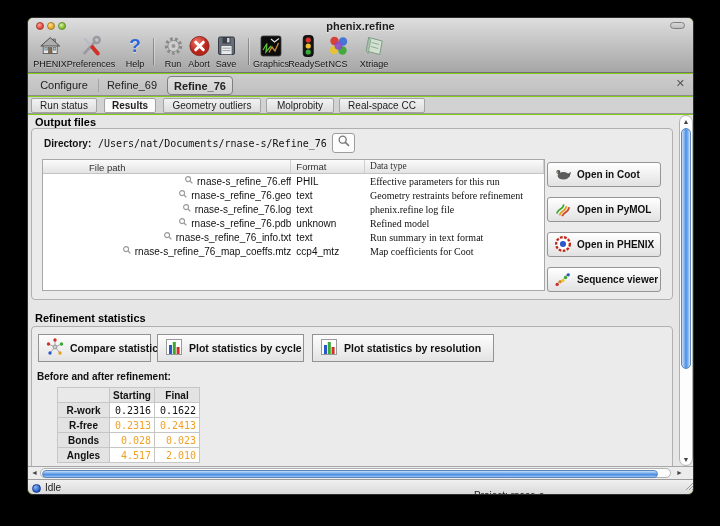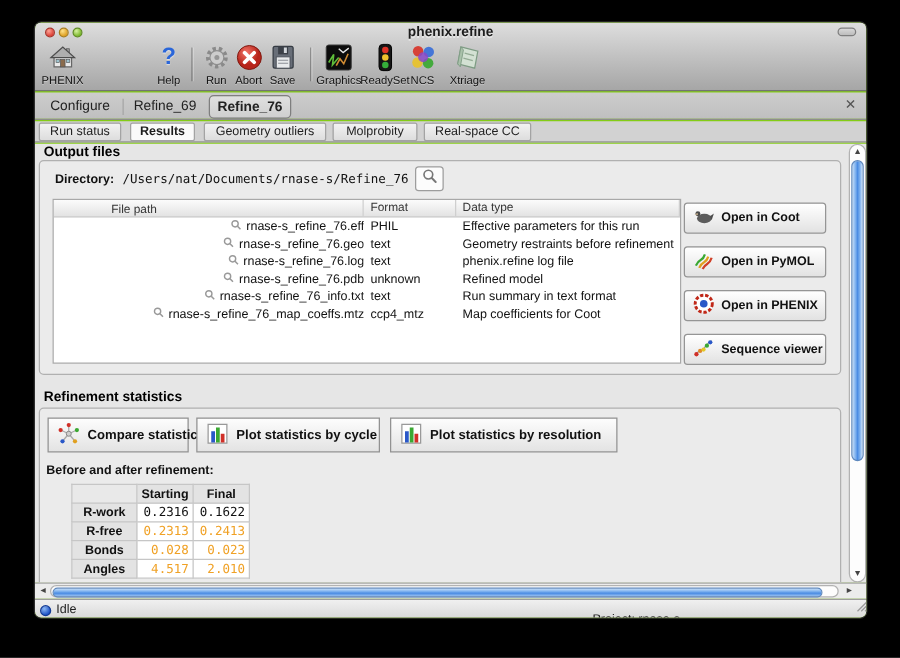--- a/index.html
+++ b/index.html
@@ -61,21 +61,21 @@
                 border:1px solid #9d9d9d; border-radius:3px; display:flex; align-items:center; justify-content:center; }
 
   .filetable { position:absolute; left:10px; top:30px; width:503px; height:132px; background:#fff;
                border:1px solid #a8a8a8; overflow:hidden; }
   .ft-header { display:flex; height:14px; background:linear-gradient(#fbfbfb,#e3e3e3); border-bottom:1px solid #c4c4c4; }
   .ft-header .hc { font-size:9.5px; color:#333; padding:1px 0 0 5px; border-right:1px solid #cfcfcf; }
   .ft-row { display:flex; height:14px; align-items:center; }
   .ft-row .c { font-size:10px; color:#111; padding-left:5px; white-space:nowrap; overflow:hidden;justify-content:flex-end; }
   .c-path { width:226px; display:flex; align-items:center; gap:3px;margin-left:41px; }
   .c-fmt  { width:80px; }
-  .c-type { width:195px; }
+  .c-type { width:195px;font-family:Liberation Serif, serif; }
 
   .action-btn { position:absolute; left:515px; width:114px; height:25px; display:flex; align-items:center;
                 gap:5px; padding-left:6px; background:linear-gradient(#ffffff,#e2e2e2);
                 border:1px solid #959595; border-radius:3px; font-size:10px; font-weight:bold; color:#111; }
 
   .stat-btn { position:absolute; top:7px; height:28px; display:flex; align-items:center; gap:5px;
               padding:0 8px 0 6px; background:linear-gradient(#fdfdfd,#e3e3e3); border:1px solid #929292;
               font-size:10.5px; font-weight:bold; color:#111; white-space:nowrap; }
   .ref-subtitle { position:absolute; left:5px; top:44px; font-size:10px; font-weight:bold; color:#111; }
 
@@ -134,20 +134,31 @@
           <rect x="15" y="5" width="2.2" height="5" fill="#9a9a9a" stroke="#555" stroke-width="0.6"></rect>
           <polygon points="2.6,12 12,3.6 21.4,12" fill="#aeaeae" stroke="#4d4d4d" stroke-width="1"></polygon>
           <rect x="10.2" y="13.5" width="3.6" height="6" fill="#8a6b4c" stroke="#555" stroke-width="0.6"></rect>
           <rect x="6.6" y="13.5" width="2.6" height="2.6" fill="#9ec4cf" stroke="#555" stroke-width="0.5"></rect>
           <rect x="15" y="13.5" width="2.6" height="2.6" fill="#9ec4cf" stroke="#555" stroke-width="0.5"></rect>
         </svg>
           </span>
       <span class="lbl">PHENIX</span>
     </div>
 
+    <div class="titem" style="left:63px">
+      <span class="ic">
+        <svg width="24" height="24" viewBox="0 0 24 24">
+          <circle cx="18" cy="6" r="3" fill="none" stroke="#9a9aa2" stroke-width="2.4"></circle>
+          <line x1="17" y1="7" x2="5" y2="20" stroke="#9a9aa2" stroke-width="2.6"></line>
+          <line x1="5.5" y1="4.5" x2="14" y2="13.5" stroke="#b9bcc4" stroke-width="2.4"></line>
+          <line x1="13.5" y1="13" x2="19" y2="19.5" stroke="#cf3126" stroke-width="4" stroke-linecap="round"></line>
+        </svg>
+          </span>
+      <span class="lbl">Preferences</span>
+    </div>
 
     <div class="titem" style="left:107px">
       <span class="ic">
             <span class="help-q">?</span>
           </span>
       <span class="lbl">Help</span>
     </div>
 
     <div class="tsep" style="left:125px"></div>
 

